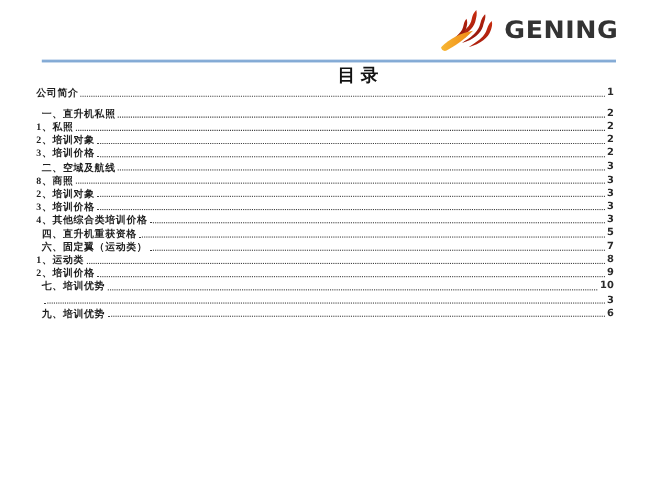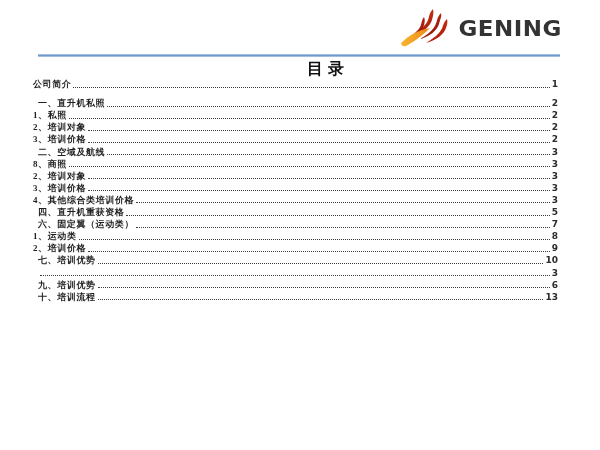--- a/index.html
+++ b/index.html
@@ -173,18 +173,13 @@
   </div>
     <div class="toc-row level-section">
     <span class="toc-dots"></span>
     <span class="toc-page">3</span>
   </div>
     <div class="toc-row level-section">
     <span class="toc-label">九、培训优势</span>
     <span class="toc-dots"></span>
     <span class="toc-page">6</span>
   </div>
-    <div class="toc-row level-section">
-    <span class="toc-label">十、培训流程</span>
-    <span class="toc-dots"></span>
-    <span class="toc-page">13</span>
-  </div>
   </div>
 
 </body></html>

